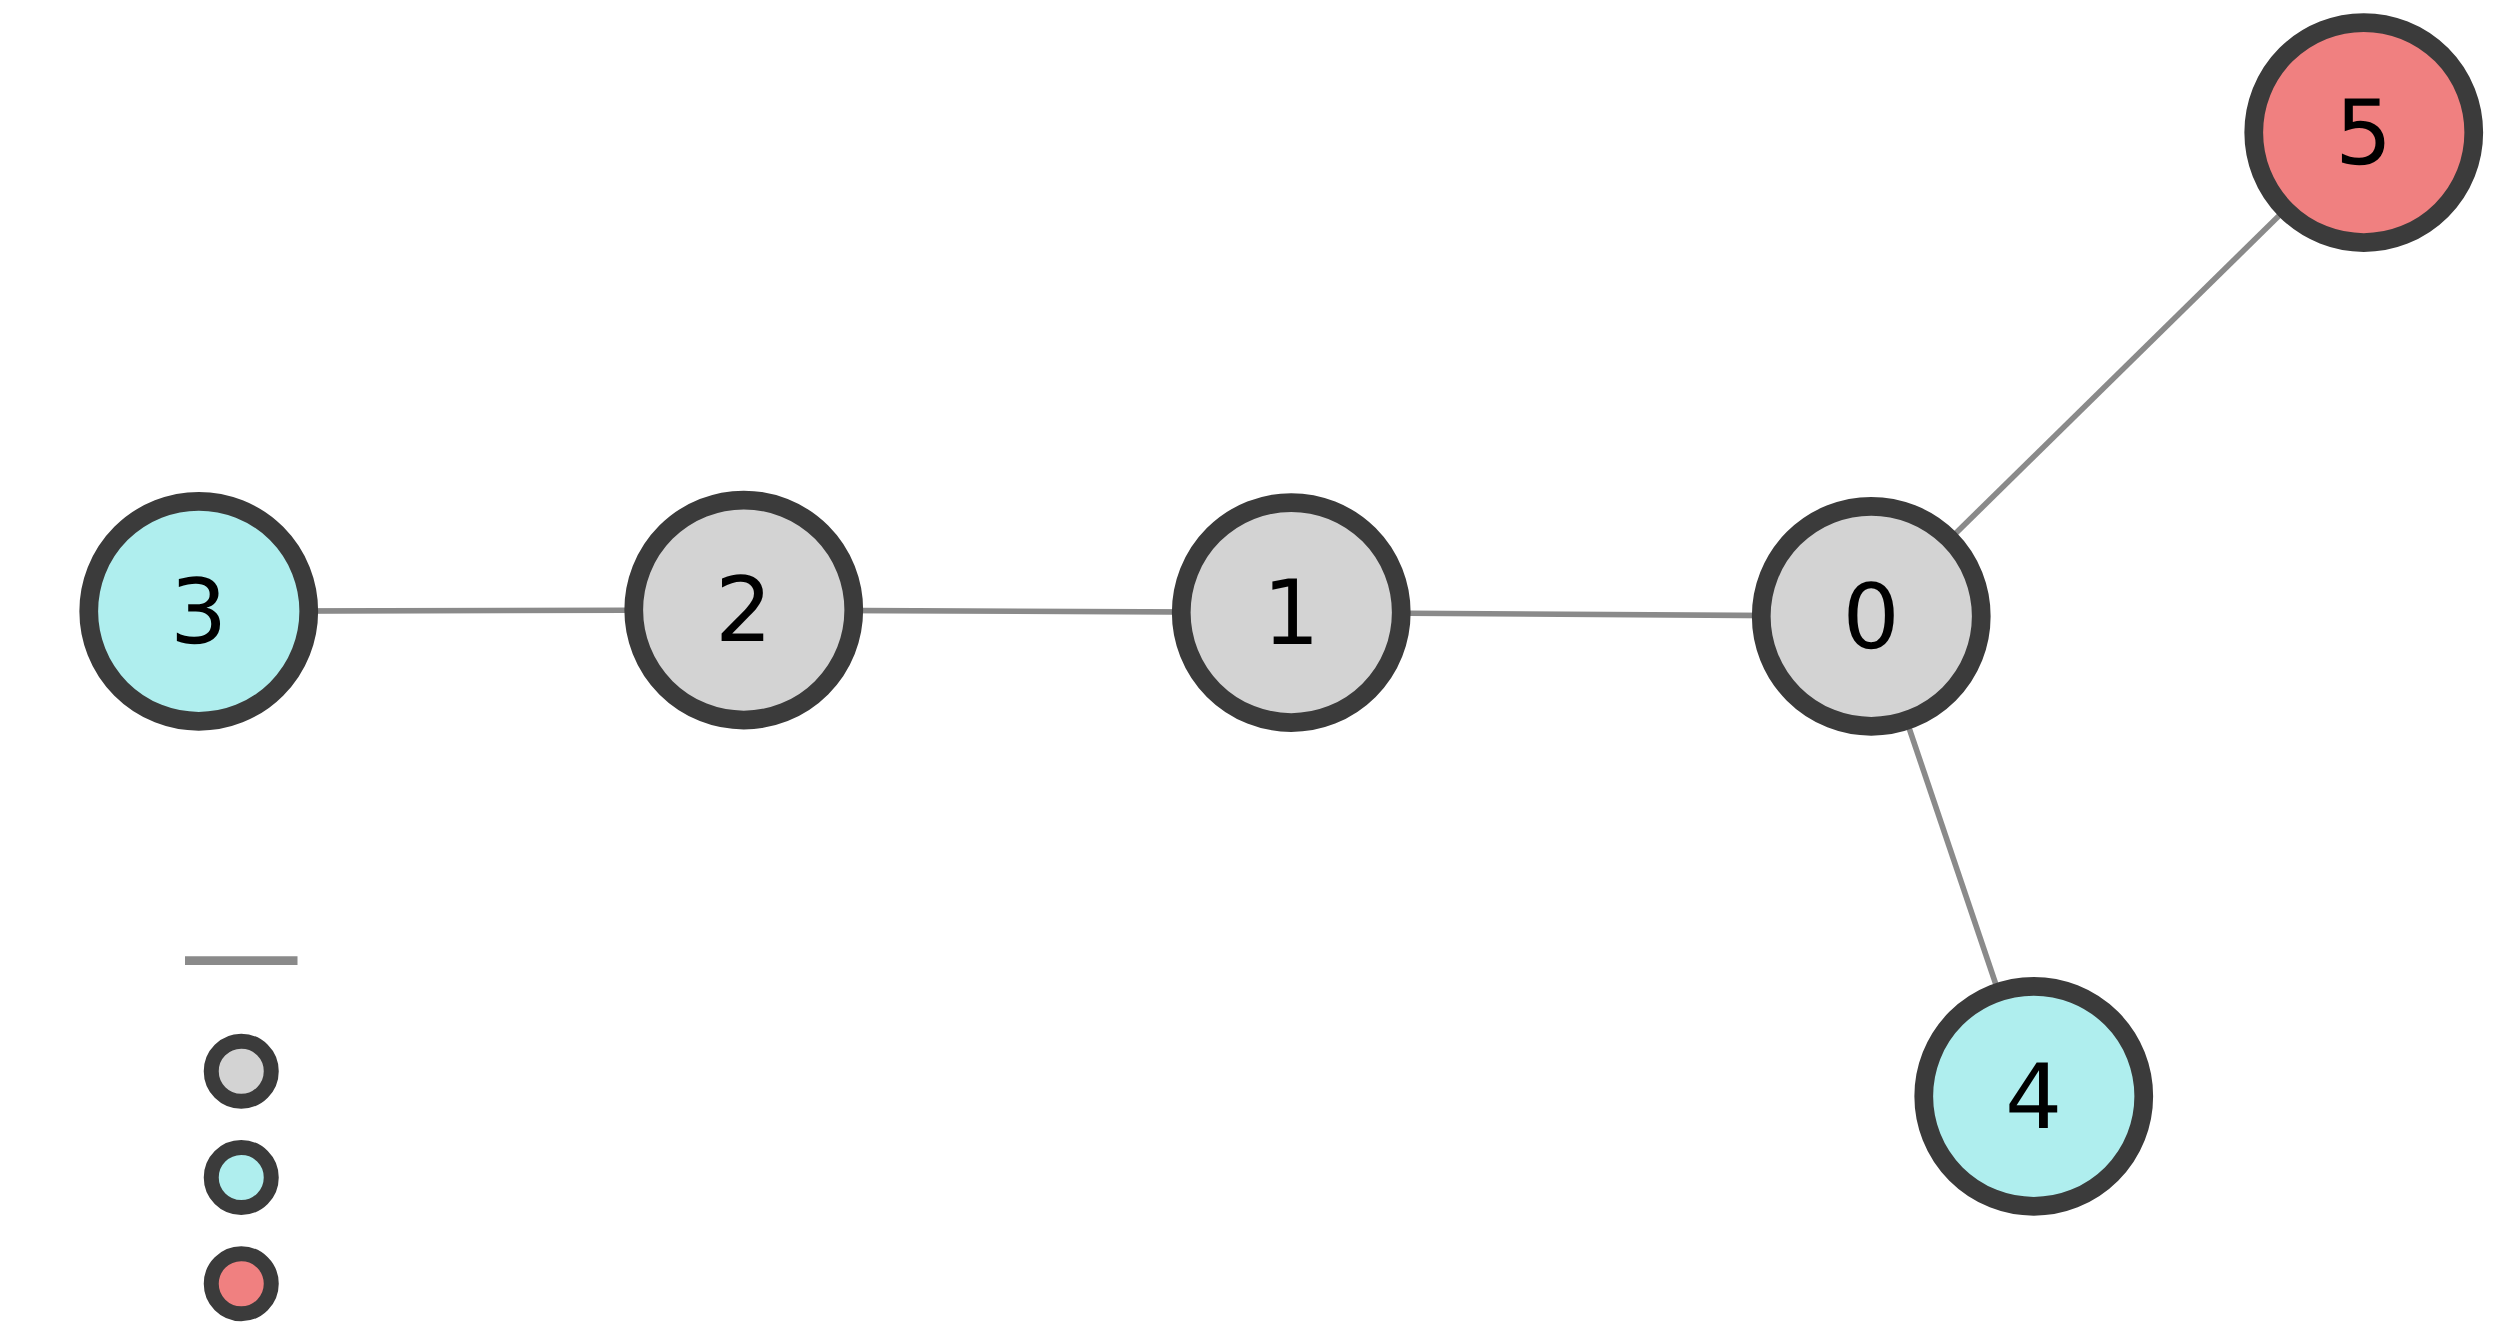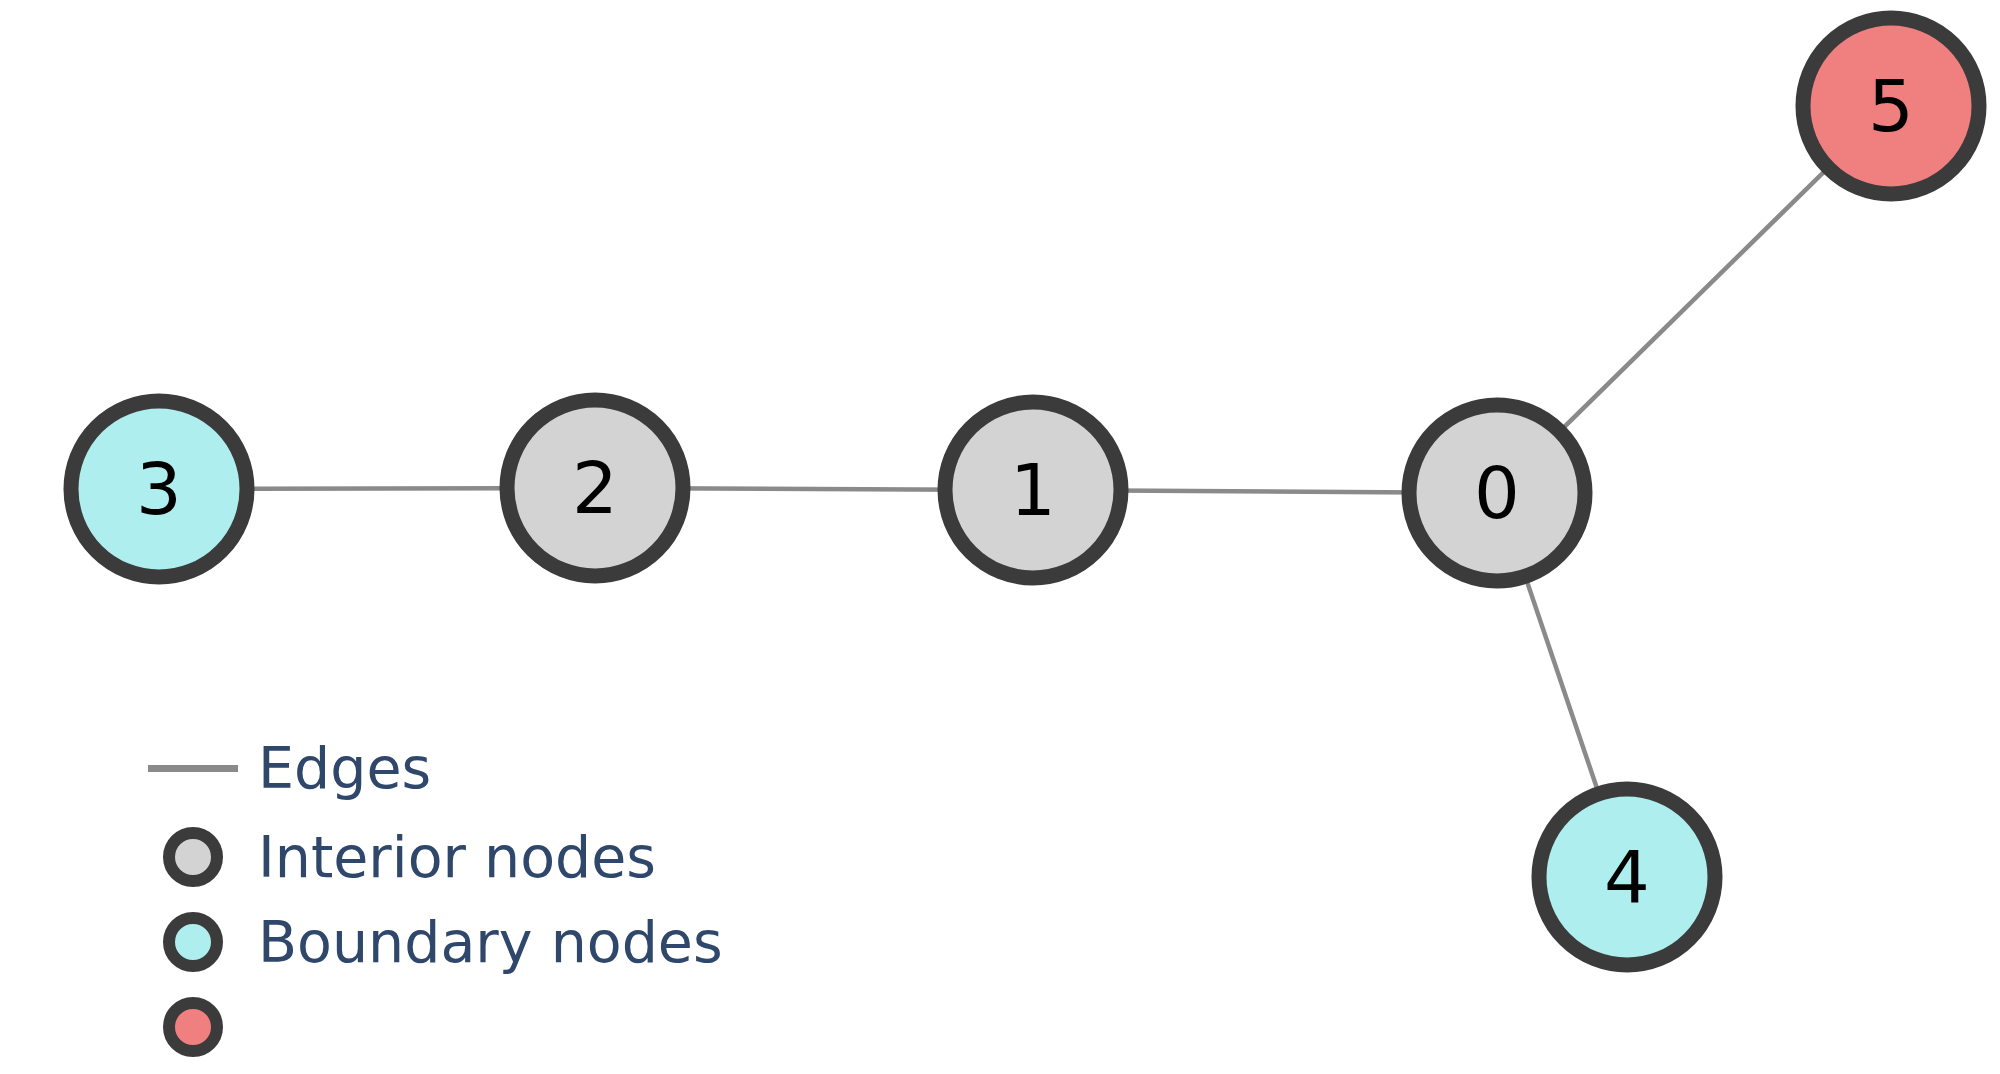--- a/index.html
+++ b/index.html
@@ -116,33 +116,30 @@
           <text x="1891" y="106" dy="0.35em" text-anchor="middle" font-size="72" font-family="&quot;DejaVu Sans&quot;,&quot;Liberation Sans&quot;,sans-serif" fill="#000000">5</text>
         </g>
       </g>
   </svg>
 
   <div class="legend">
     <div class="legend-row">
       <span class="marker-box">
         <span class="marker-line"></span>
       </span>
-      <span class="legend-label">Edges</span>
     </div>
     <div class="legend-row">
       <span class="marker-box">
         <span class="marker-circle" style="background: rgb(211, 211, 211);"></span>
       </span>
-      <span class="legend-label">Interior nodes</span>
     </div>
     <div class="legend-row">
       <span class="marker-box">
         <span class="marker-circle" style="background: rgb(175, 238, 238);"></span>
       </span>
-      <span class="legend-label">Boundary nodes</span>
     </div>
     <div class="legend-row">
       <span class="marker-box">
         <span class="marker-circle" style="background: rgb(240, 128, 128);"></span>
       </span>
     </div>
   </div>
 
 </div>
 

